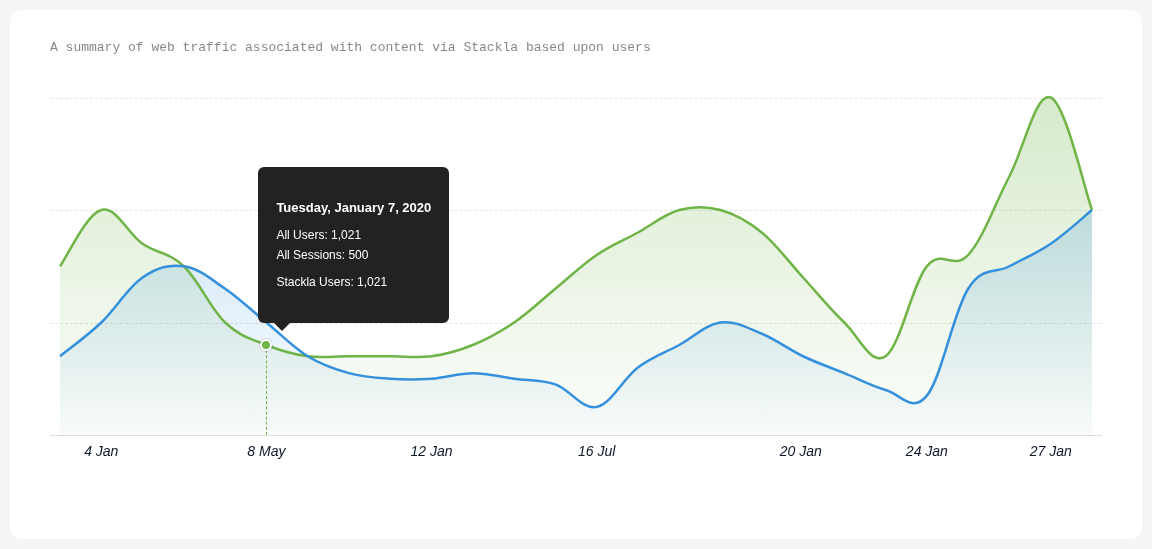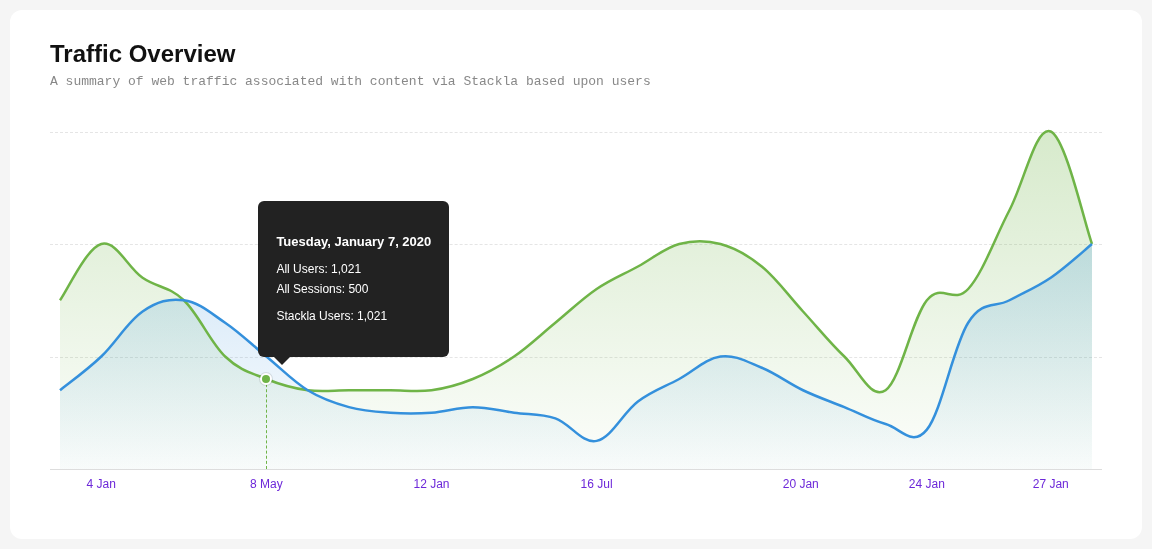--- a/index.html
+++ b/index.html
@@ -84,23 +84,24 @@
     }
     .x-axis {
       position: absolute;
       left: 0;
       right: 0;
       top: 368px;
       height: 20px;
     }
     .x-tick {
       position: absolute;
-      font-size: 12px;
-      color: #6d28d9;
+      font-size: 14px;
+      color: #0f172a;
       transform: translateX(-50%);
+      font-style: italic;
     }
     svg.lines {
       position: absolute;
       left: 0;
       top: 0;
       width: 100%;
       height: 100%;
       overflow: visible;
     }
     .tooltip {
@@ -147,21 +148,20 @@
       transform: translate(-50%, -50%);
       z-index: 5;
     }
   </style>
 </head>
 <body>
 
 <div class="card">
   <div class="header">
     <div class="title-block">
-      <h1 class="title">Traffic Overview</h1>
       <p class="subtitle">A summary of web traffic associated with content via Stackla based upon users</p>
     </div>
   </div>
 
   <div class="chart-area">
     <div class="plot">
       <div class="gridline" style="top:22.5px"></div>
       <div class="gridline" style="top:135px"></div>
       <div class="gridline" style="top:247.5px"></div>
       <div class="gridline" style="top:360px;border-top:1px solid #ddd"></div>

